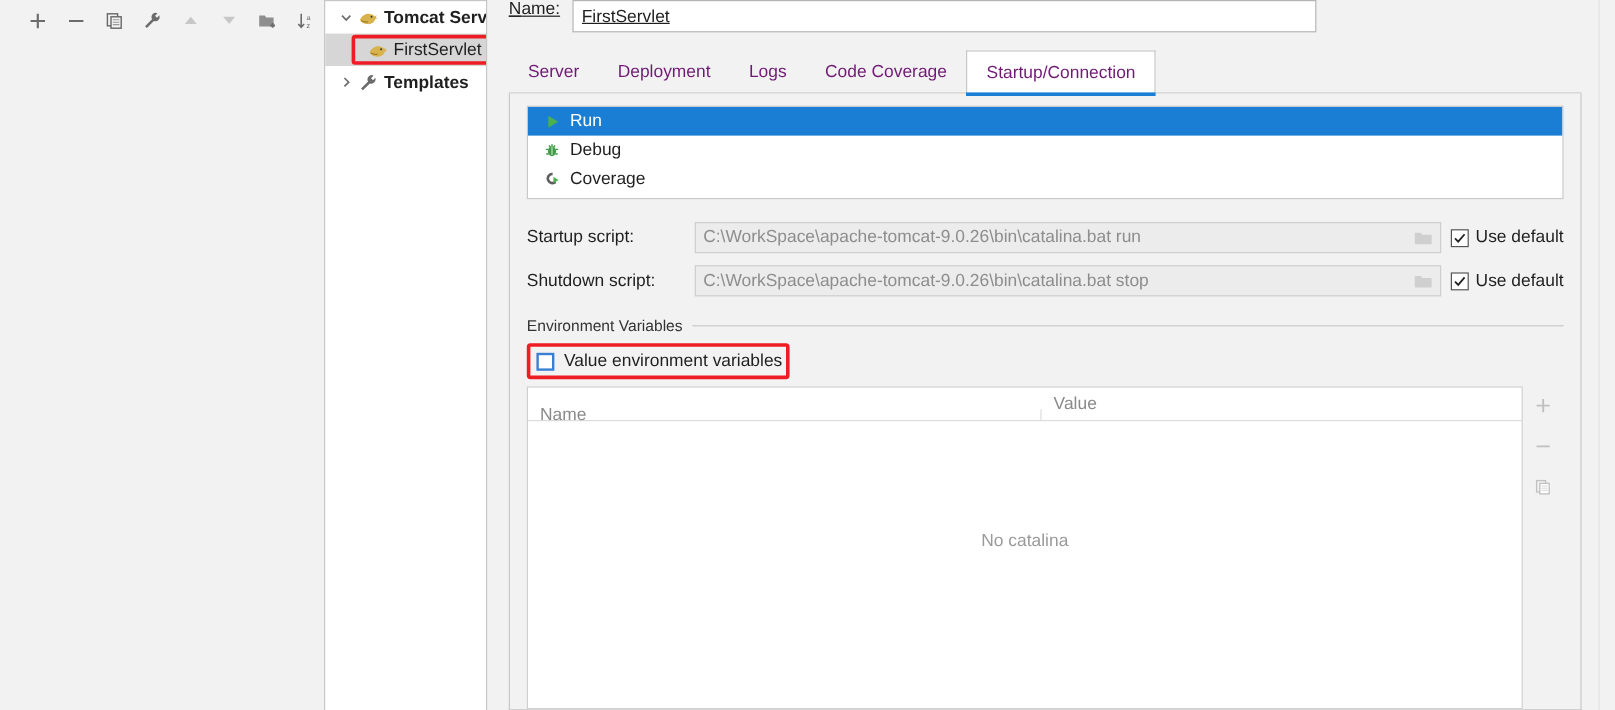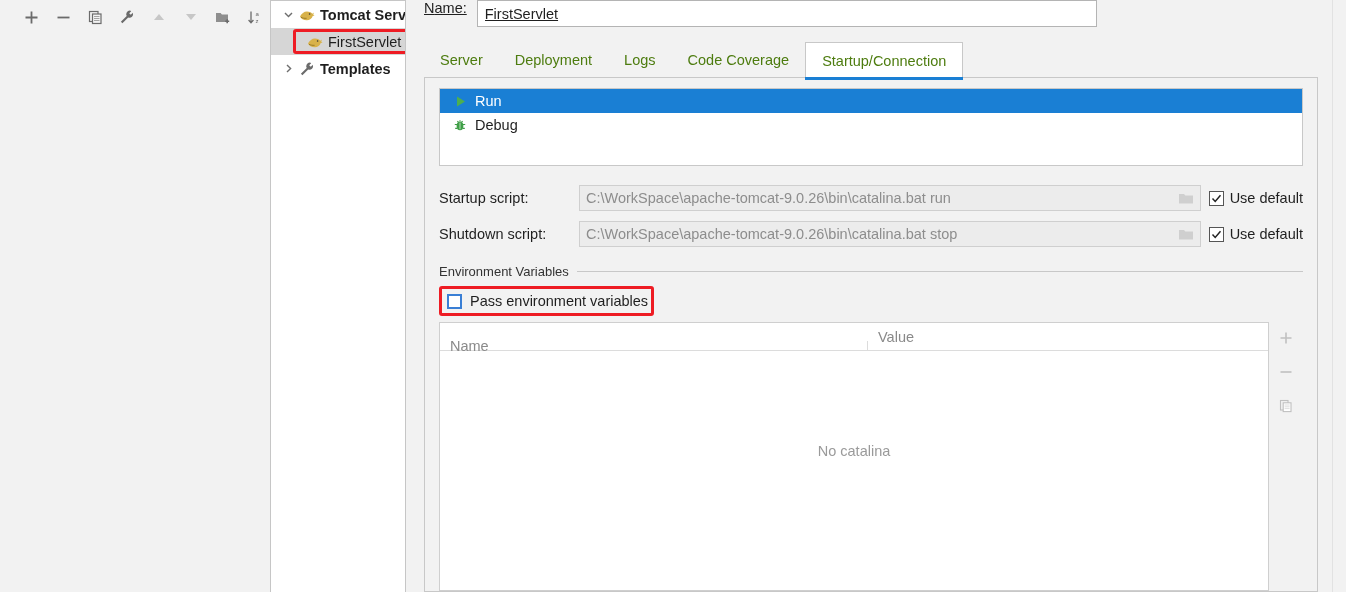--- a/index.html
+++ b/index.html
@@ -204,21 +204,21 @@
     position: absolute;
     left: 18px; right: 14px; bottom: 0;
     height: 1px;
     background: #c8c8c8;
   }
   .tab {
     display: flex; align-items: center;
     padding: 0 16px;
     font-size: 14.5px;
     cursor: pointer;
-    color: #4d7c0f;
+    color: #701a75;
     position: relative;
     white-space: nowrap;
   }
   .tab.active {
     background: #ffffff;
     border: 1px solid #c8c8c8;
     border-bottom: none;
     z-index: 2;
   }
   .tab.active::after {
@@ -513,20 +513,29 @@
           <div class="list-row">
             <span class="list-ico">
               <svg width="14" height="14" viewBox="0 0 14 14">
                 <ellipse cx="7" cy="8" rx="3.4" ry="4.2" fill="#3f9e47"></ellipse>
                 <path d="M7 2.2 v1.6 M4.4 3.2 l1.2 1.2 M9.6 3.2 l-1.2 1.2 M1.8 6.5 h2.2 M10 6.5 h2.2 M2.2 10.4 h2 M9.8 10.4 h2" stroke="#3f9e47" stroke-width="1.2" fill="none"></path>
                 <path d="M7 4.6 v6.6" stroke="#d8f0d8" stroke-width="0.8"></path>
               </svg>
             </span>
             <span>Debug</span>
           </div>
+          <div class="list-row">
+            <span class="list-ico">
+              <svg width="14" height="14" viewBox="0 0 14 14">
+                <path d="M7.5 1.8 a5 5 0 1 0 3.2 8.8 l-1.7-1.7 a2.7 2.7 0 1 1 -1.5-4.8 z" fill="#5d5d5d"></path>
+                <path d="M8.2 5.2 L12.4 8 L8.2 10.8 Z" fill="#4caf50"></path>
+              </svg>
+            </span>
+            <span>Coverage</span>
+          </div>
         </div>
 
         <div class="script-row">
           <div class="script-label">Startup script:</div>
           <div class="script-field">
             <span>C:\WorkSpace\apache-tomcat-9.0.26\bin\catalina.bat run</span>
             <span class="folder-btn">
               <svg width="16" height="13" viewBox="0 0 16 13">
                   <path d="M1 2 h5 l1.3 1.6 H15 v8 H1 Z" fill="#cfcfcf"></path>
                 </svg>
@@ -562,21 +571,21 @@
           </div>
         </div>
 
         <div class="env-head">
           <span class="env-title">Environment Variables</span>
           <span class="env-rule"></span>
         </div>
 
         <div class="pass-row">
           <span class="cbx blue"></span>
-          <span class="pass-label">Pass environment variables</span>
+          <span class="pass-label">Value environment variables</span>
           <span class="redbox" style="left:0; top:0; right:0; bottom:0;"></span>
         </div>
 
         <div class="table-wrap">
           <div class="table">
             <div class="thead">
               <div class="th name">Name</div>
               <div class="th value">Value</div>
             </div>
             <div class="tbody">No catalina</div>

